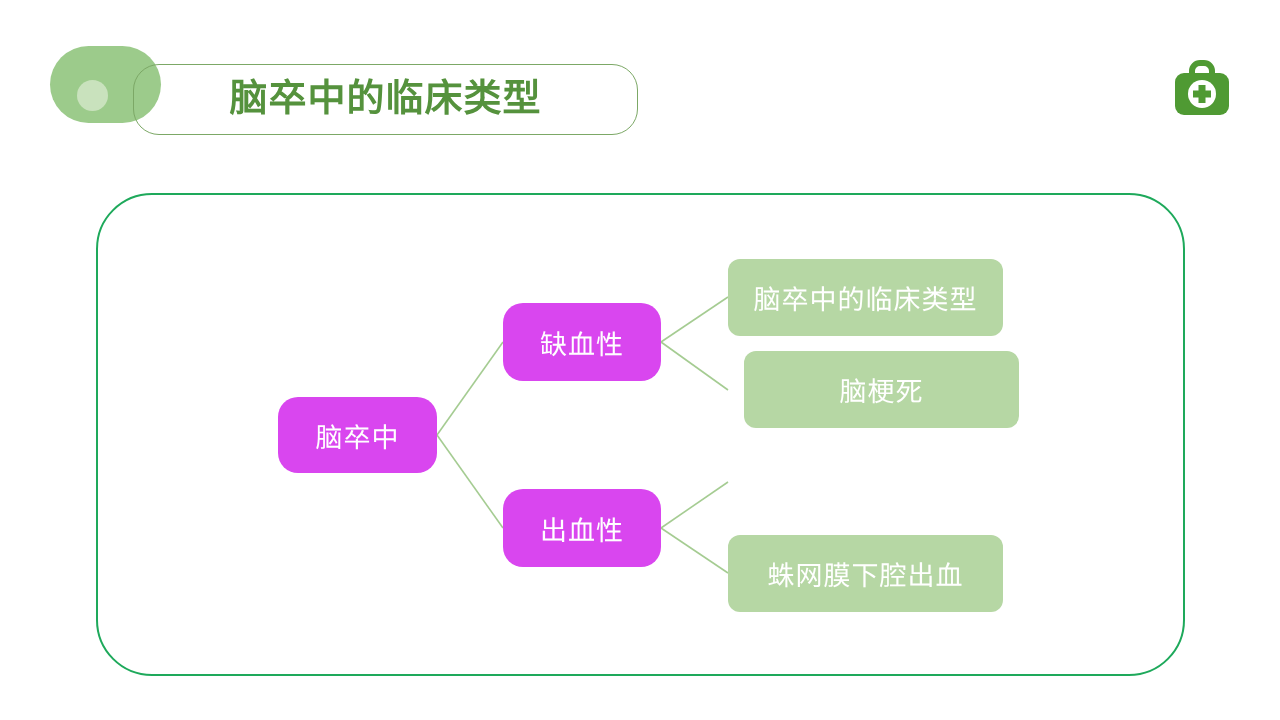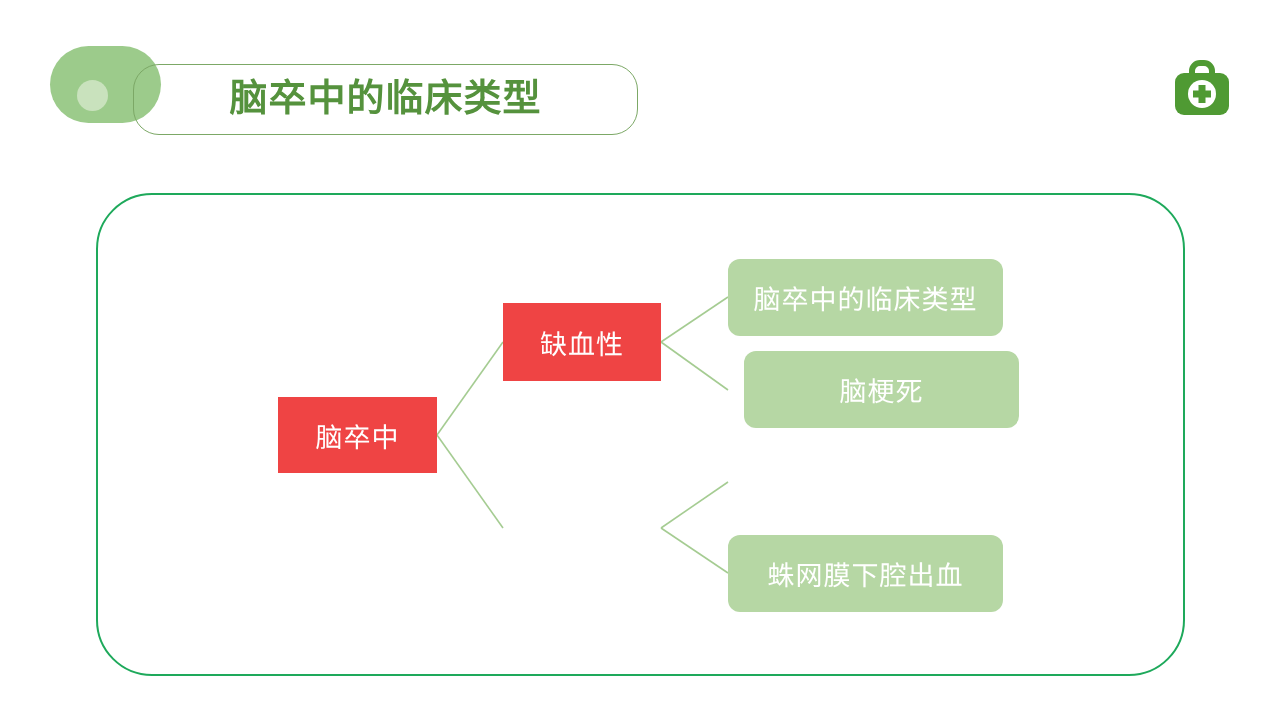--- a/index.html
+++ b/index.html
@@ -84,22 +84,22 @@
   .node {
     position: absolute;
     display: flex;
     align-items: center;
     justify-content: center;
     color: #ffffff;
     z-index: 4;
     letter-spacing: 1px;
   }
   .node.parent {
-    background: #ef4444;
-    border-radius: 0;
+    background: #d946ef;
+    border-radius: 20px;
     font-size: 27px;
   }
   .node.leaf {
     background: #b6d7a4;
     border-radius: 12px;
     font-size: 27px;
   }
   .n-root   { left: 278px; top: 397px; width: 159px; height: 76px; }
   .n-isch   { left: 503px; top: 303px; width: 158px; height: 78px; border-radius: 12px; }
   .n-hem    { left: 503px; top: 489px; width: 158px; height: 78px; border-radius: 12px; }
@@ -139,20 +139,21 @@
       <line x1="661" y1="342" x2="728" y2="390"></line>
       <line x1="661" y1="528" x2="728" y2="482"></line>
       <line x1="661" y1="528" x2="728" y2="573"></line>
     </g>
   </svg>
 
   <div class="node parent n-root">脑卒中</div>
 
   <div class="node parent n-isch">缺血性</div>
 
+  <div class="node parent n-hem">出血性</div>
 
   <div class="node leaf n-leaf1">脑卒中的临床类型</div>
 
   <div class="node leaf n-leaf2">脑梗死</div>
 
 
   <div class="node leaf n-leaf4">蛛网膜下腔出血</div>
 
 </div>
 

